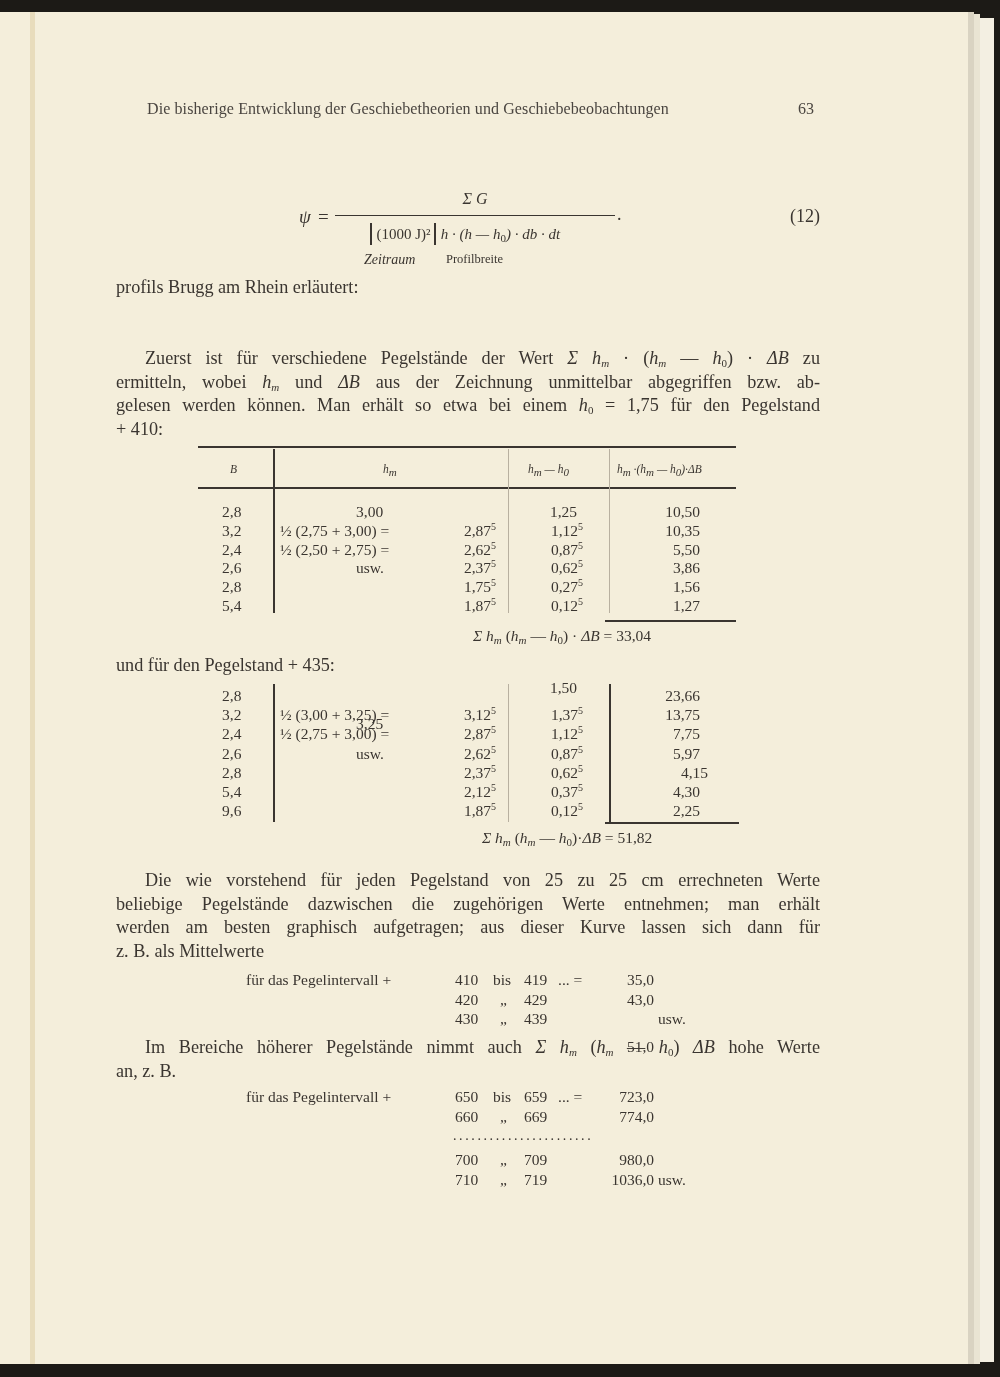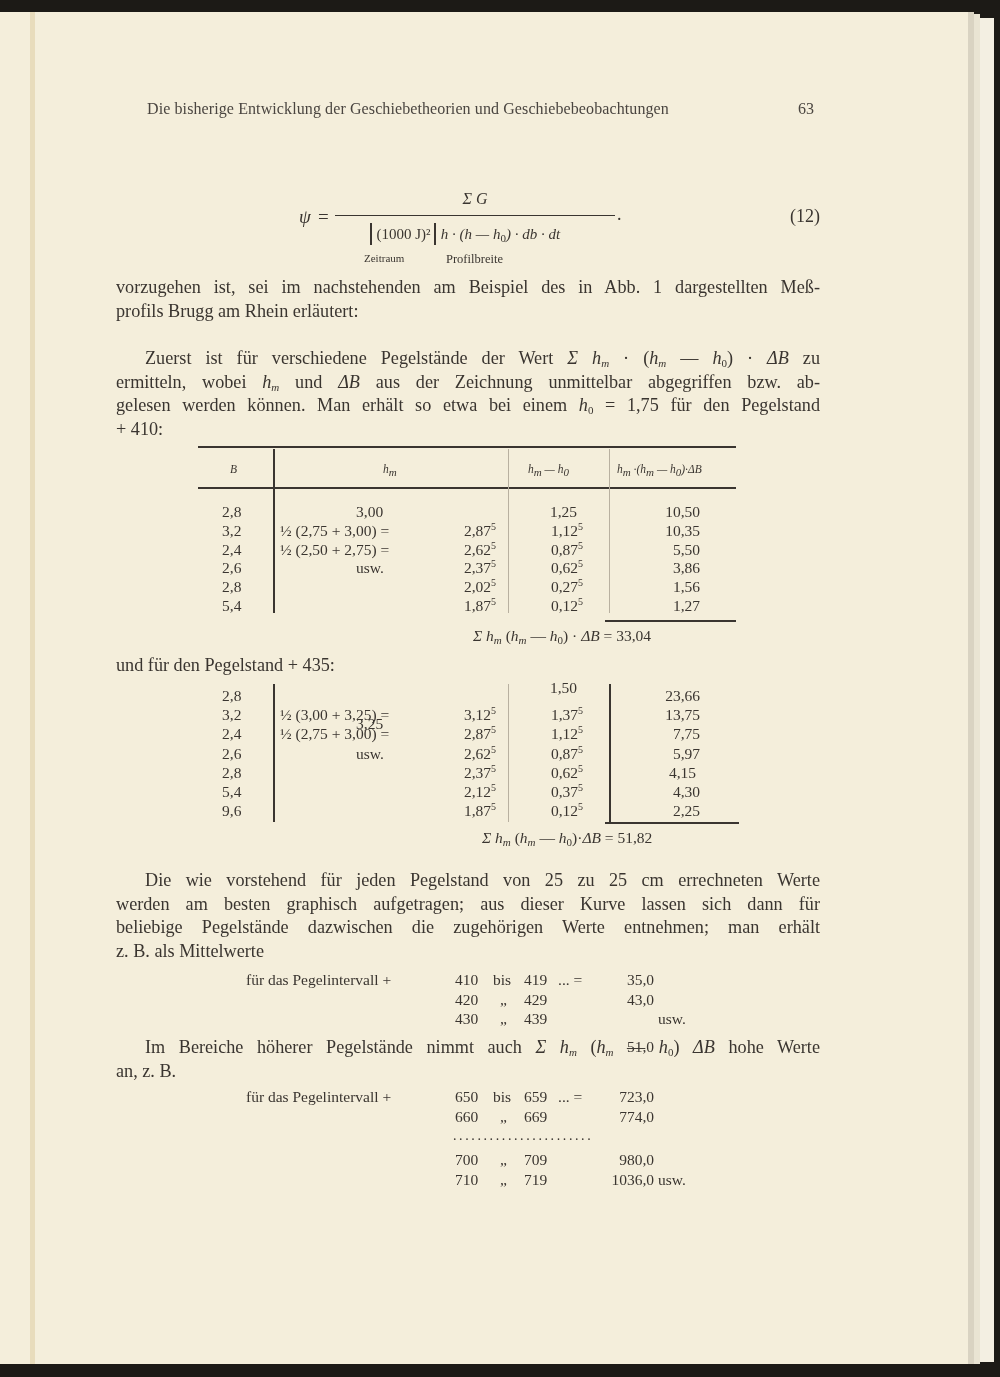--- a/index.html
+++ b/index.html
@@ -30,21 +30,21 @@
 
   
   .eq-psi { left:299px; top:206px; font-size:19px; font-style:italic; }
   .eq-eq { left:318px; top:206px; font-size:19px; }
   .eq-num { left:335px; top:190px; width:280px; text-align:center; font-size:16px; font-style:italic; }
   .eq-bar { position:absolute; left:335px; top:215px; width:280px; height:1px; background:#3a3530; }
   .eq-dot { left:617px; top:204px; font-size:18px; }
   .eq-den { left:370px; top:223px; font-size:15px; }
   .int { display:inline-block; width:1.5px; height:22px; background:#3a3530; vertical-align:-6px; margin:0 5px 0 0; }
   .eq-label { left:790px; top:206px; font-size:18px; }
-  .eq-sub1 { left:364px; top:252px; font-size:11px; }
+  .eq-sub1 { left:364px; top:252px; font-size:14px;font-style:italic; }
   .eq-sub2 { left:446px; top:252px; font-size:12.5px; }
 
   
   .hline { position:absolute; height:1.5px; background:#3a3530; }
   .vline { position:absolute; width:1.5px; background:#3a3530; }
   .vthin { position:absolute; width:1px; background:#b8b0a0; }
   .cell { position:absolute; font-size:15.5px; line-height:19px; white-space:nowrap; }
   .hdr { font-size:11.5px; font-style:italic; }
   .sum { font-size:15.5px; }
 
@@ -75,21 +75,20 @@
   <div class="abs eq-den">
     <span class="int"></span><span>(1000 J)²</span>
     <span class="int"></span><i class="m">h · (h — h</i><sub>0</sub><i class="m">) · db · dt</i>
   </div>
   <div class="abs eq-label">(12)</div>
   <div class="abs eq-sub1">Zeitraum</div>
   <div class="abs eq-sub2">Profilbreite</div>
 </div>
 
 <div class="para" style="top:276px;">
-  <div style="text-align-last:justify;">vorzugehen ist, sei im nachstehenden am Beispiel des in Abb. 1 dargestellten Meß-</div>
   <div>profils Brugg am Rhein erläutert:</div>
 </div>
 
 <div class="para" style="top:347px;">
   <div style="text-align-last:justify;"><span class="ind"></span><span>Zuerst ist für verschiedene Pegelstände der Wert </span><i class="m">Σ h</i><sub><i>m</i></sub> · (<i>h</i><sub><i>m</i></sub> — <i>h</i><sub>0</sub>) · <i>ΔB</i><span> zu</span></div>
   <div style="text-align-last:justify;"><span>ermitteln, wobei </span><i>h</i><sub><i>m</i></sub><span> und </span><i>ΔB</i><span> aus der Zeichnung unmittelbar abgegriffen bzw. ab-</span></div>
   <div style="text-align-last:justify;"><span>gelesen werden können. Man erhält so etwa bei einem </span><i>h</i><sub>0</sub><span> = 1,75 für den Pegelstand</span></div>
   <div>+ 410:</div>
 </div>
 
@@ -129,21 +128,21 @@
       </div>
       <div>
         <div class="cell" style="left:222px;top:558.4px;">2,6</div>
         <div class="cell" style="left:356px;top:558.4px;">usw.</div>
         <div class="cell" style="right:504px;top:558.4px;text-align:right;"><span>2,37</span><sup>5</sup></div>
         <div class="cell" style="right:417px;top:558.4px;text-align:right;"><span>0,62</span><sup>5</sup></div>
         <div class="cell" style="right:300px;top:558.4px;">3,86</div>
       </div>
       <div>
         <div class="cell" style="left:222px;top:577.2px;">2,8</div>
-        <div class="cell" style="right:504px;top:577.2px;text-align:right;"><span>2,02</span><sup>5</sup></div>
+        <div class="cell" style="right:504px;top:577.2px;text-align:right;"><span>1,75</span><sup>5</sup></div>
         <div class="cell" style="right:417px;top:577.2px;text-align:right;"><span>0,27</span><sup>5</sup></div>
         <div class="cell" style="right:300px;top:577.2px;">1,56</div>
       </div>
       <div>
         <div class="cell" style="left:222px;top:596px;">5,4</div>
         <div class="cell" style="right:504px;top:596px;text-align:right;"><span>1,87</span><sup>5</sup></div>
         <div class="cell" style="right:417px;top:596px;text-align:right;"><span>0,12</span><sup>5</sup></div>
         <div class="cell" style="right:300px;top:596px;">1,27</div>
       </div>
     </div>
@@ -186,21 +185,21 @@
         <div class="cell" style="left:222px;top:743.6px;">2,6</div>
         <div class="cell" style="left:356px;top:743.6px;">usw.</div>
         <div class="cell" style="right:504px;top:743.6px;text-align:right;"><span>2,62</span><sup>5</sup></div>
         <div class="cell" style="right:417px;top:743.6px;text-align:right;"><span>0,87</span><sup>5</sup></div>
         <div class="cell" style="right:300px;top:743.6px;">5,97</div>
       </div>
       <div>
         <div class="cell" style="left:222px;top:762.8px;">2,8</div>
         <div class="cell" style="right:504px;top:762.8px;text-align:right;"><span>2,37</span><sup>5</sup></div>
         <div class="cell" style="right:417px;top:762.8px;text-align:right;"><span>0,62</span><sup>5</sup></div>
-        <div class="cell" style="right:304px;top:762.8px;">4,15</div>
+        <div class="cell" style="right:292px;top:762.8px;">4,15</div>
       </div>
       <div>
         <div class="cell" style="left:222px;top:782px;">5,4</div>
         <div class="cell" style="right:504px;top:782px;text-align:right;"><span>2,12</span><sup>5</sup></div>
         <div class="cell" style="right:417px;top:782px;text-align:right;"><span>0,37</span><sup>5</sup></div>
         <div class="cell" style="right:300px;top:782px;">4,30</div>
       </div>
       <div>
         <div class="cell" style="left:222px;top:801.2px;">9,6</div>
         <div class="cell" style="right:504px;top:801.2px;text-align:right;"><span>1,87</span><sup>5</sup></div>
@@ -209,22 +208,22 @@
       </div>
     </div>
 
   <div class="cell sum" style="left:482px;top:828px;">
     <i>Σ h</i><sub><i>m</i></sub> (<i>h</i><sub><i>m</i></sub> — <i>h</i><sub>0</sub>)·<i>ΔB</i> = <span>51,82</span>
   </div>
 </div>
 
 <div class="para" style="top:869px;">
   <div style="text-align-last:justify;"><span class="ind"></span><span>Die wie vorstehend für jeden Pegelstand von 25 zu 25 cm errechneten Werte</span></div>
+  <div style="text-align-last:justify;">beliebige Pegelstände dazwischen die zugehörigen Werte entnehmen; man erhält</div>
   <div style="text-align-last:justify;">werden am besten graphisch aufgetragen; aus dieser Kurve lassen sich dann für</div>
-  <div style="text-align-last:justify;">beliebige Pegelstände dazwischen die zugehörigen Werte entnehmen; man erhält</div>
   <div>z. B. als Mittelwerte</div>
 </div>
 
 <div>
   <div class="list" style="left:246px;top:970px;">für das Pegelintervall +</div>
   <div id="int1">
       <div>
         <div class="list" style="left:455px;top:970px;">410</div>
         <div class="list" style="left:493px;top:970px;">bis</div>
         <div class="list" style="left:524px;top:970px;">419</div>

